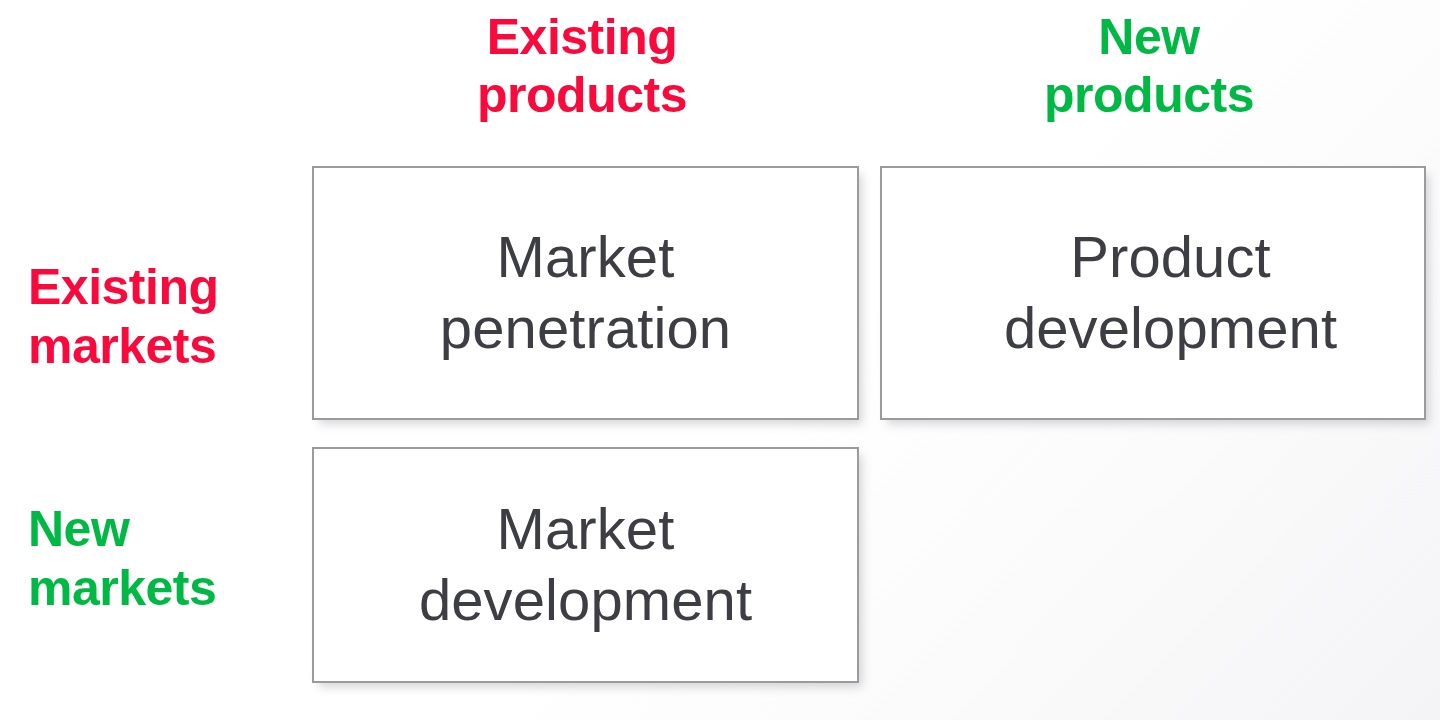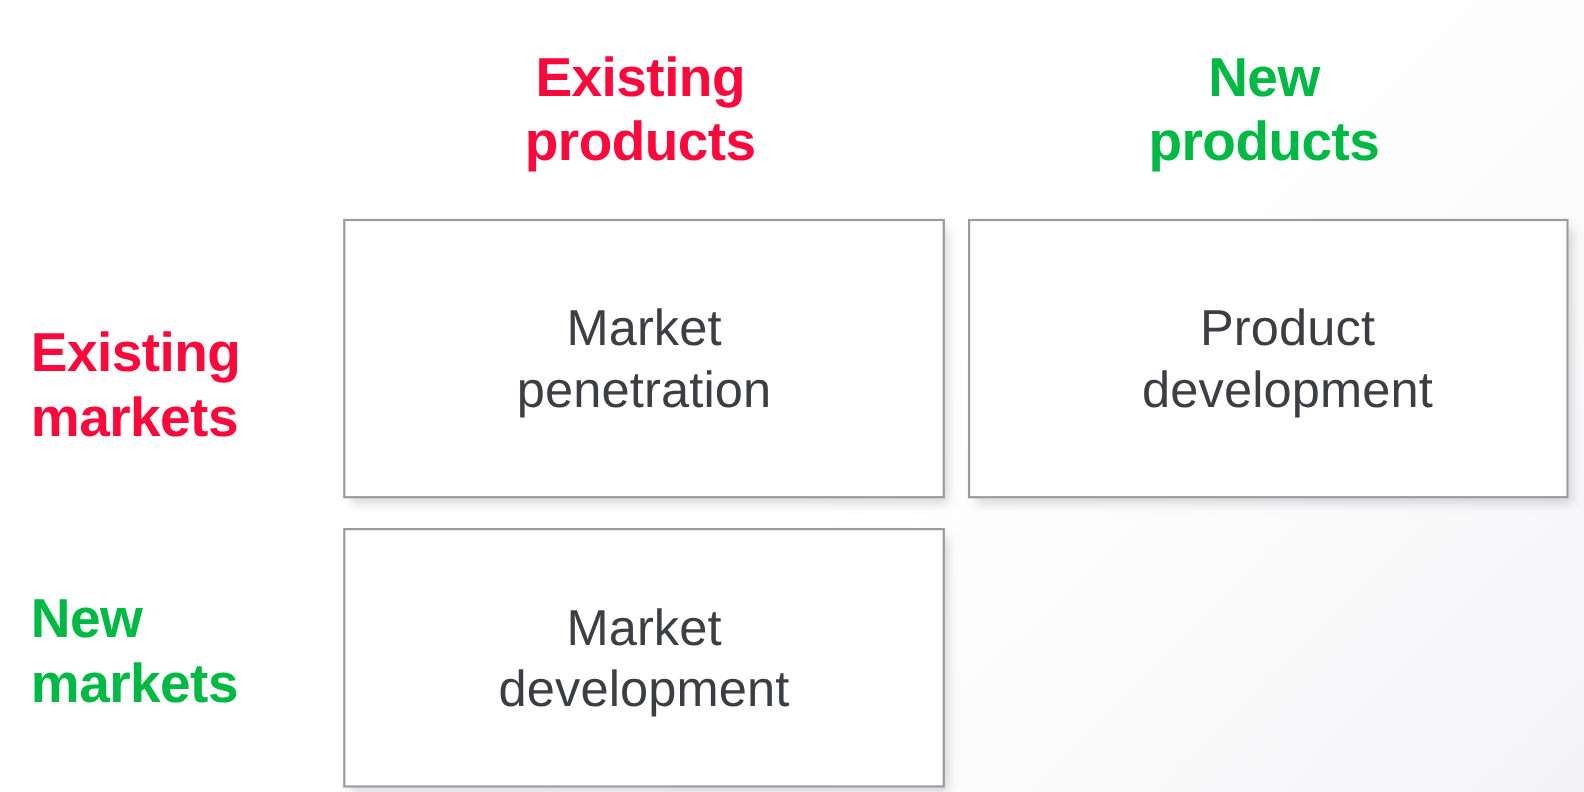--- a/index.html
+++ b/index.html
@@ -12,21 +12,20 @@
   body {
     background: linear-gradient(135deg, #ffffff 0%, #ffffff 55%, #fbfbfc 75%, #f4f4f6 100%);
     font-family: "Liberation Sans", sans-serif;
     -webkit-font-smoothing: antialiased;
   }
 
   #matrix {
     position: relative;
     width: 1440px;
     height: 658px;
-    margin-top: 33px;
   }
 
   
   .col-header {
     position: absolute;
     text-align: center;
     font-weight: bold;
     font-size: 50px;
     line-height: 1.16;
     letter-spacing: -0.5px;
@@ -74,21 +73,21 @@
     background: #ffffff;
     border: 2px solid #9b9b9d;
     box-sizing: border-box;
     display: flex;
     align-items: center;
     justify-content: center;
     box-shadow: 5px 6px 9px -2px rgba(120,120,128,0.30);
   }
   .cell-text {
     text-align: center;
-    font-size: 46px;
+    font-size: 58px;
     line-height: 1.22;
     color: #3d3d44;
     white-space: pre-line;
     letter-spacing: 0.1px;
   }
 
   #cell-market-penetration {
     left: 312px;
     top: 166px;
     width: 547px;

